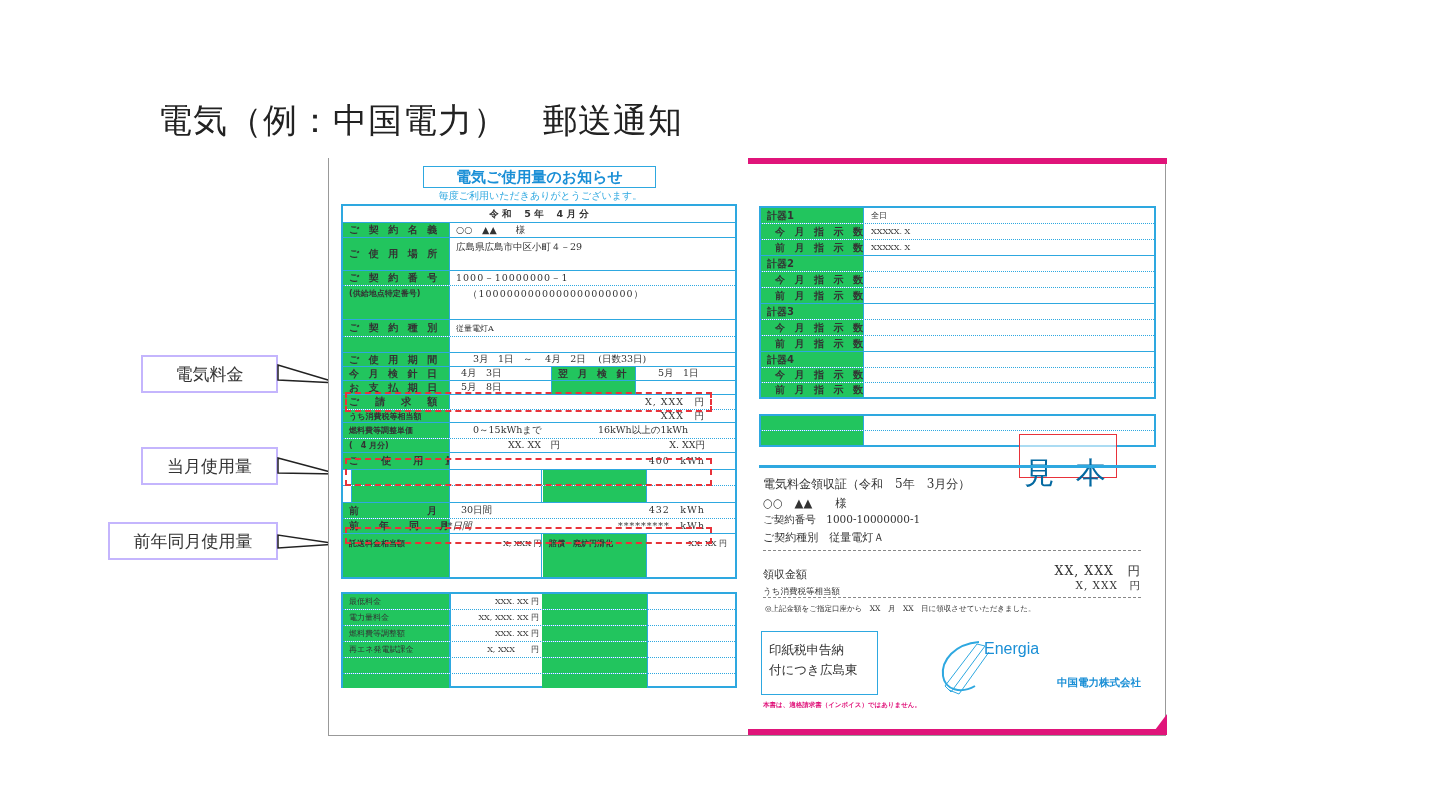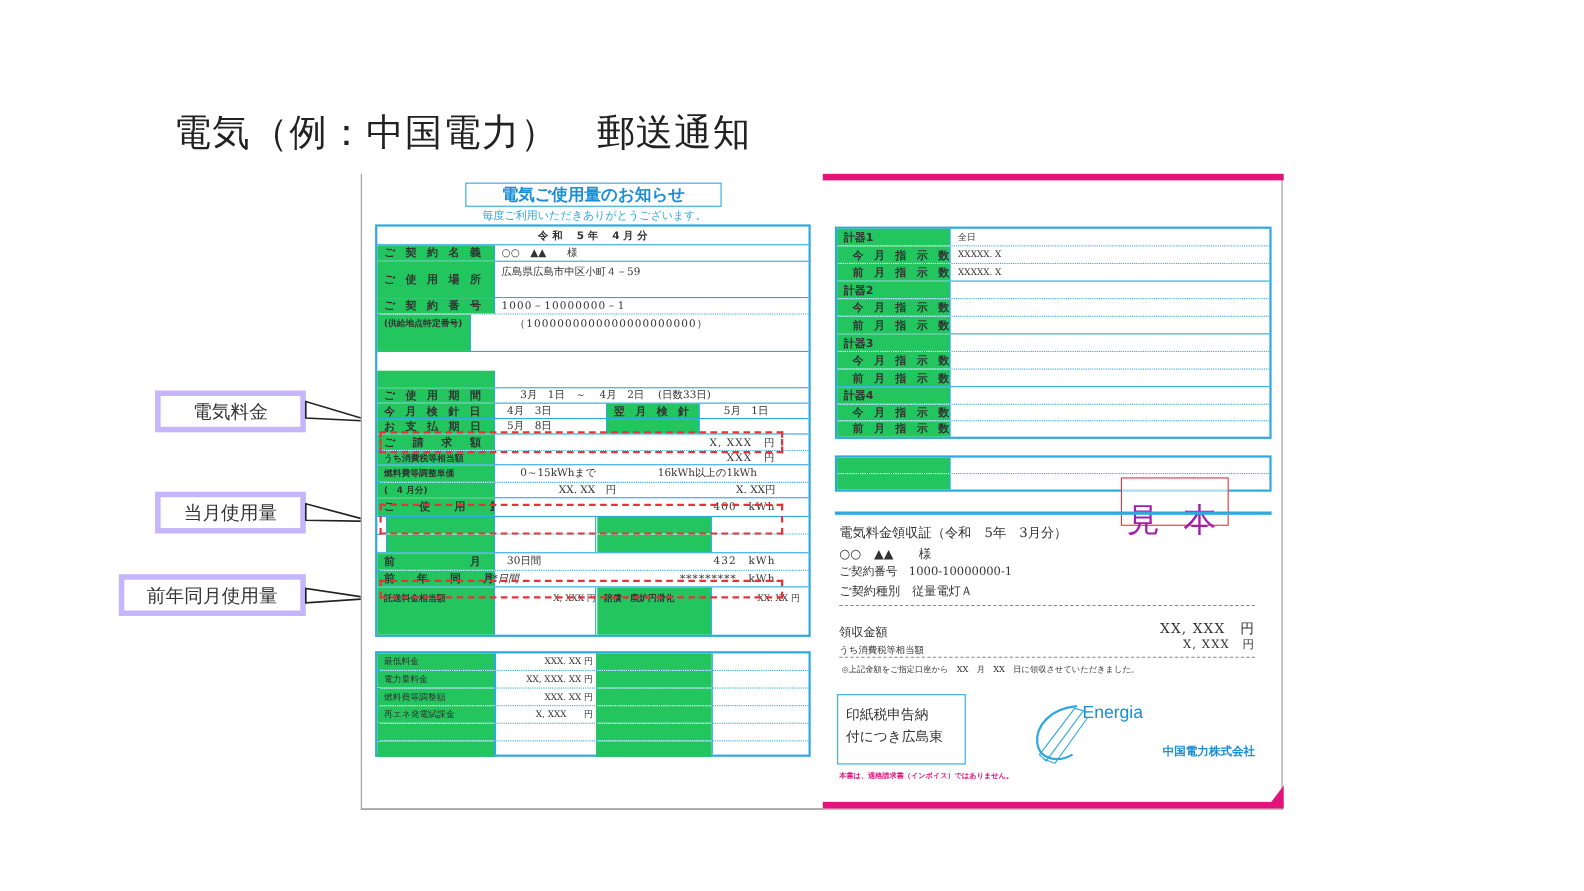--- a/index.html
+++ b/index.html
@@ -1,19 +1,19 @@
 <!DOCTYPE html>
 <html><head>
 <meta charset="utf-8">
 <style>
   html,body{margin:0;padding:0;}
   body{width:1440px;height:810px;background:#fff;position:relative;overflow:hidden;font-family:"DejaVu Sans",sans-serif;color:#222;}
   .abs{position:absolute;}
   #slide-title{left:158px;top:98px;font-size:34px;color:#222;letter-spacing:1px;white-space:pre;font-weight:normal;}
-  .callout{position:absolute;border:5px solid #c4b5fd;background:#fff;font-size:17px;color:#333;display:flex;align-items:center;justify-content:center;box-sizing:border-box;}
+  .callout{position:absolute;border:2px solid #c4b5fd;background:#fff;font-size:17px;color:#333;display:flex;align-items:center;justify-content:center;box-sizing:border-box;}
   svg.lines{position:absolute;left:0;top:0;pointer-events:none;}
   
   #bill{left:328px;top:158px;width:838px;height:578px;border:1px solid #999;border-top:none;box-sizing:border-box;background:#fff;}
   .tbl{position:absolute;border:2px solid #2ea8e0;box-sizing:border-box;}
   .row{position:absolute;left:0;right:0;box-sizing:border-box;font-size:10px;}
   .lab{position:absolute;left:0;top:0;bottom:0;background:#22c55e;border-right:1.5px solid #2ea8e0;box-sizing:border-box;font-weight:bold;color:#333;display:flex;align-items:center;padding-left:6px;letter-spacing:3px;white-space:nowrap;overflow:hidden;}
   .val{position:absolute;top:0;bottom:0;display:flex;align-items:center;color:#333;white-space:pre;font-family:"DejaVu Serif",serif;font-size:9.5px;}
   .solid{border-bottom:1.5px solid #2ea8e0;}
   .dot{border-bottom:1px dotted #2ea8e0;}
   .vline{position:absolute;top:0;bottom:0;border-left:1.5px solid #2ea8e0;}
@@ -56,29 +56,33 @@
   <div class="tbl" style="left:12px;top:46px;width:396px;height:375px;">
     <div class="row solid" style="top:0;height:17px;">
       <div class="val" style="left:0;right:0;justify-content:center;font-weight:bold;font-family:'DejaVu Sans',sans-serif;">令 和　 5 年　 4 月 分</div>
     </div>
     <div class="row solid" style="top:17px;height:15px;">
       <div class="lab" style="width:107px;">ご 契 約 名 義</div>
       <div class="val" style="left:113px;">○○　▲▲　　様</div>
     </div>
     <div class="row solid" style="top:32px;height:33px;">
       <div class="lab" style="width:107px;">ご 使 用 場 所</div>
-      <div class="val" style="left:113px;align-items:flex-start;padding-top:3px;">広島県広島市中区小町４－59</div>
+      <div class="val" style="left:113px;align-items:flex-start;padding-top:3px;">広島県広島市中区小町４－29</div>
     </div>
     <div class="row dot" style="top:65px;height:15px;">
       <div class="lab" style="width:107px;">ご 契 約 番 号</div>
       <div class="val" style="left:113px;letter-spacing:1px;">1000－10000000－1</div>
     </div>
     <div class="row solid" style="top:80px;height:34px;">
-      <div class="lab small" style="width:85px;letter-spacing:0;align-items:flex-start;padding-top:2px;">(供給地点特定番号)</div>
+      <div class="lab small" style="width:107px;letter-spacing:0;align-items:flex-start;padding-top:2px;">(供給地点特定番号)</div>
       <div class="val" style="left:125px;align-items:flex-start;padding-top:2px;letter-spacing:1px;">（1000000000000000000000）</div>
+    </div>
+    <div class="row dot" style="top:114px;height:17px;">
+      <div class="lab" style="width:107px;">ご 契 約 種 別</div>
+      <div class="val small" style="left:113px;">従量電灯A</div>
     </div>
     <div class="row solid" style="top:131px;height:16px;">
       <div class="lab" style="width:107px;"></div>
     </div>
     <div class="row solid" style="top:147px;height:14px;">
       <div class="lab" style="width:107px;">ご 使 用 期 間</div>
       <div class="val" style="left:118px;margin-left:12px;">3月　1日　～　 4月　2日　 (日数33日)</div>
     </div>
     <div class="row solid" style="top:161px;height:14px;">
       <div class="lab" style="width:107px;">今 月 検 針 日</div>
@@ -229,21 +233,21 @@
   <div class="tbl" style="left:430px;top:256px;width:397px;height:33px;">
     <div class="row dot" style="top:0;height:15px;">
         <div class="lab" style="width:103px;"></div>
       </div>
     <div class="row" style="top:15px;height:14px;">
         <div class="lab" style="width:103px;"></div>
       </div>
   </div>
 
   <div class="abs" style="left:690px;top:276px;width:98px;height:44px;border:1.5px solid #e8323a;box-sizing:border-box;display:flex;align-items:center;justify-content:center;background:rgba(255,255,255,0.6);">
-    <span style="color:#a21caf;font-size:30px;letter-spacing:6px;margin-top:34px;">見 本</span>
+    <span style="color:#0369a1;font-size:30px;letter-spacing:6px;margin-top:34px;">見 本</span>
   </div>
   <div class="abs" style="left:430px;top:307px;width:397px;height:3px;background:#2ea8e0;"></div>
 
   <div class="abs" style="left:434px;top:318px;width:390px;font-family:'DejaVu Serif',serif;color:#333;">
     <div style="font-size:12px;height:20px;">電気料金領収証（令和　5年　3月分）</div>
     <div style="font-size:11.5px;height:17px;">○○　▲▲　　様</div>
     <div style="font-size:10.5px;height:17px;">ご契約番号　1000-10000000-1</div>
     <div style="font-size:11px;height:17px;">ご契約種別　従量電灯Ａ</div>
     <div style="border-top:1px dashed #888;width:378px;margin-top:3px;height:12px;"></div>
     <div style="position:relative;height:16px;">

